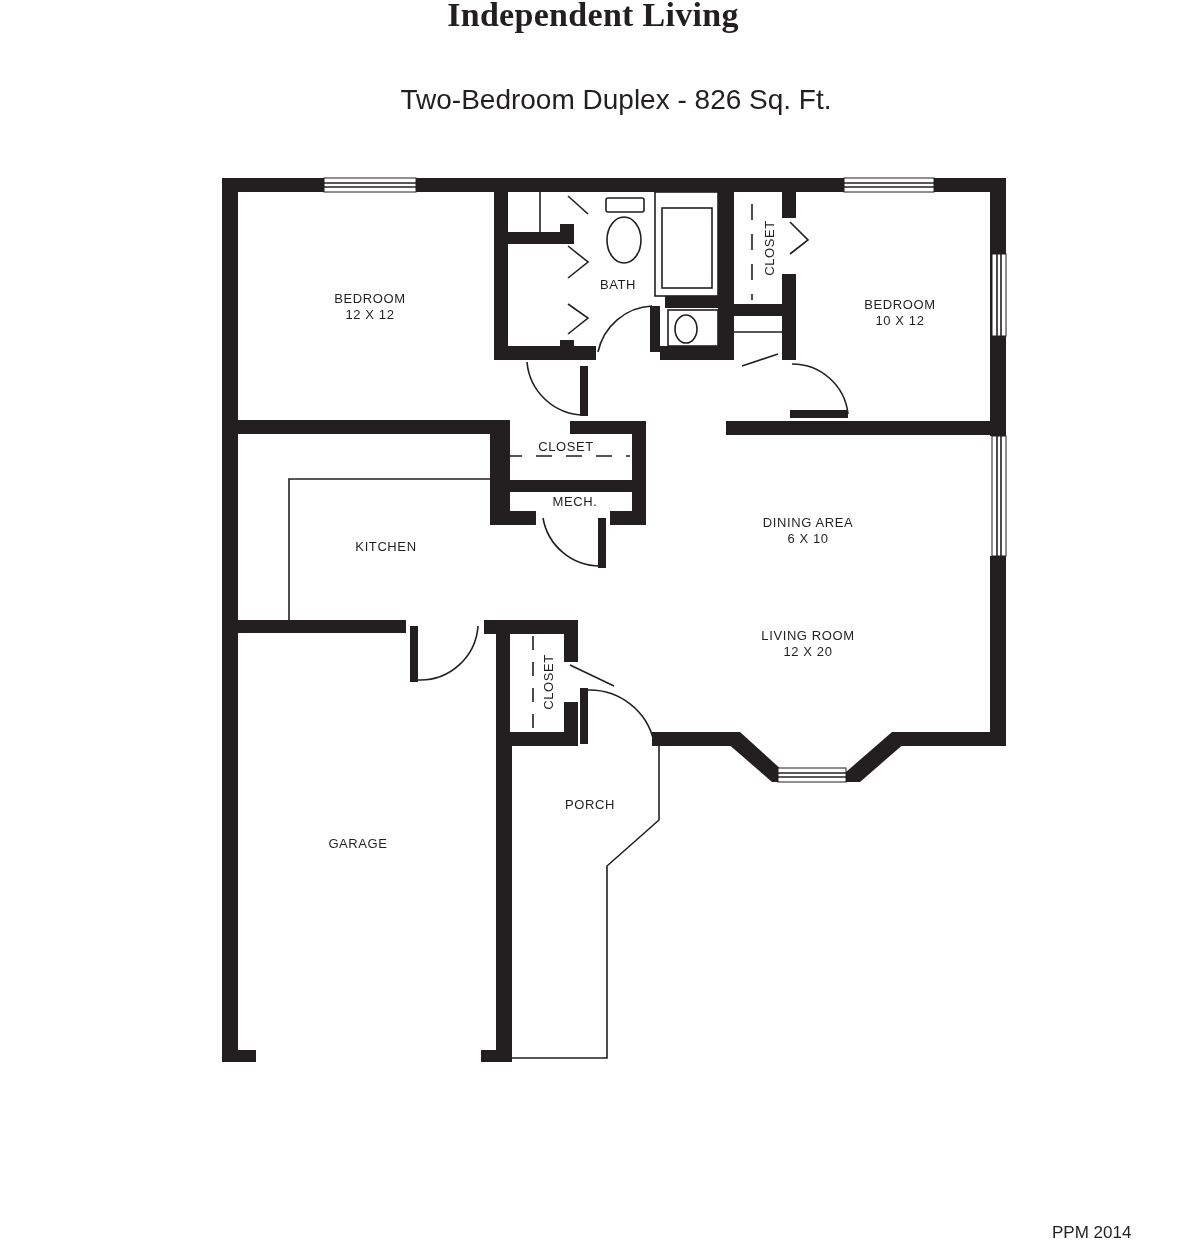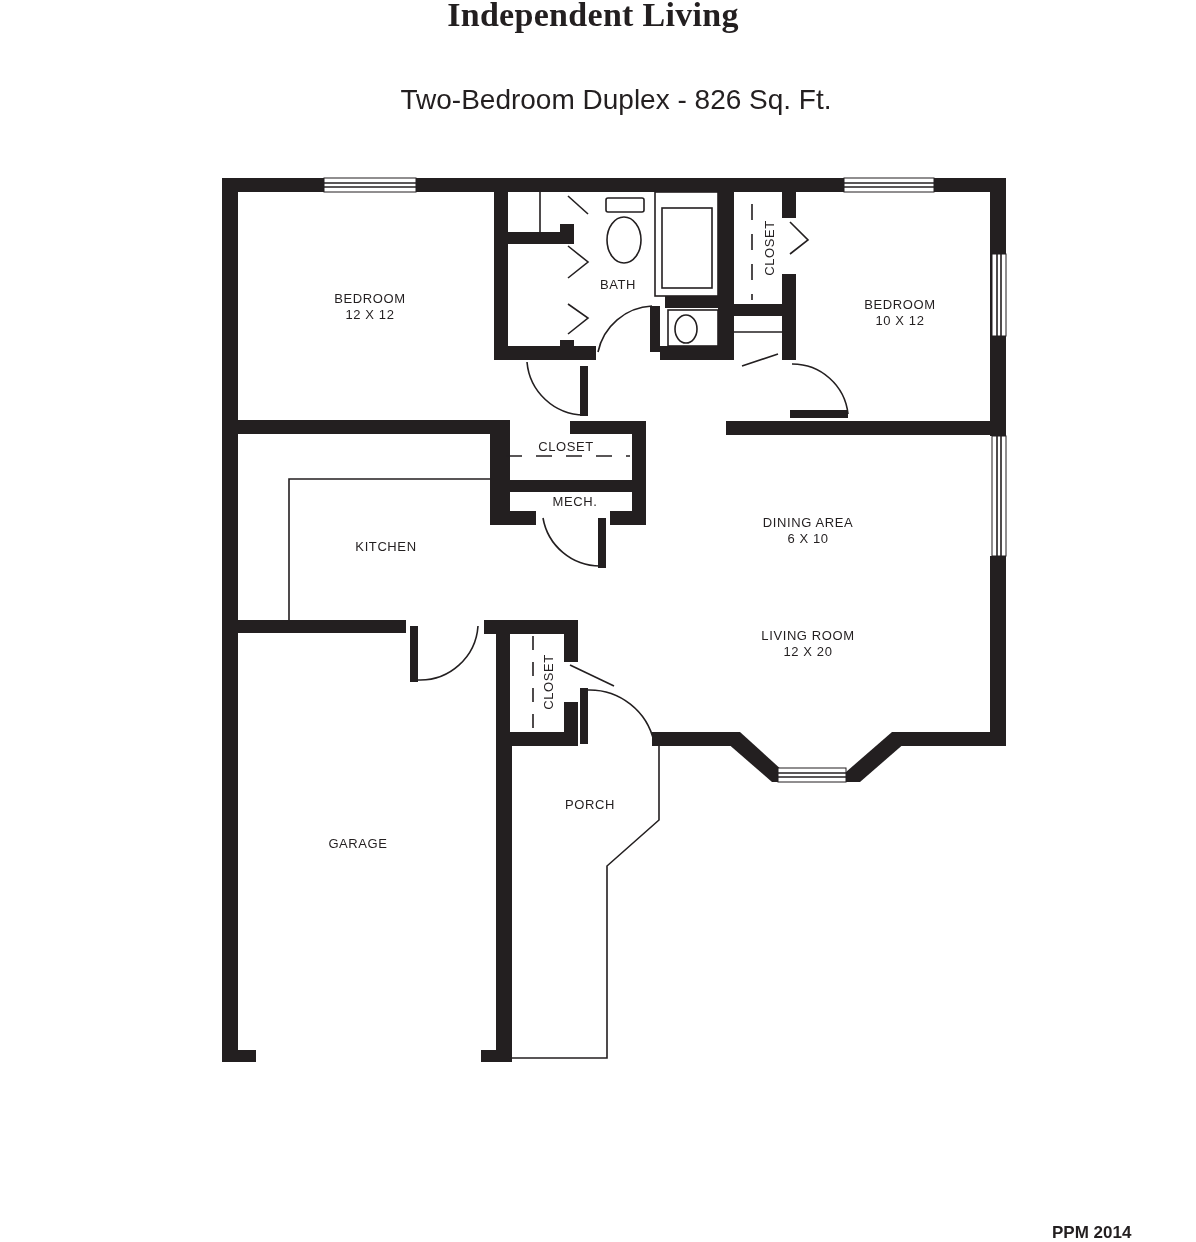--- a/index.html
+++ b/index.html
@@ -10,21 +10,21 @@
     font-size: 34px; color: #231f20; letter-spacing: 0.3px;
   }
   .subtitle {
     position: absolute; left: 0; top: 84px; width: 1232px; text-align: center;
     font-family: "Liberation Sans", "DejaVu Sans", sans-serif;
     font-size: 28px; color: #231f20;
   }
   .footer {
     position: absolute; left: 1052px; top: 1223px;
     font-family: "Liberation Sans", "DejaVu Sans", sans-serif;
-    font-size: 17px; color: #231f20; font-weight: bold;
+    font-size: 17px; color: #231f20;
   }
   svg.plan { position: absolute; left: 0; top: 0; }
   .lbl {
     font-family: "Liberation Sans", "DejaVu Sans", sans-serif;
     font-size: 13px; fill: #231f20; text-anchor: middle; letter-spacing: 0.6px;
   }
   .wall { fill: #231f20; }
   .thin { stroke: #231f20; stroke-width: 1.6; fill: none; }
   .win { fill: #ffffff; stroke: #231f20; stroke-width: 1; }
 </style>

